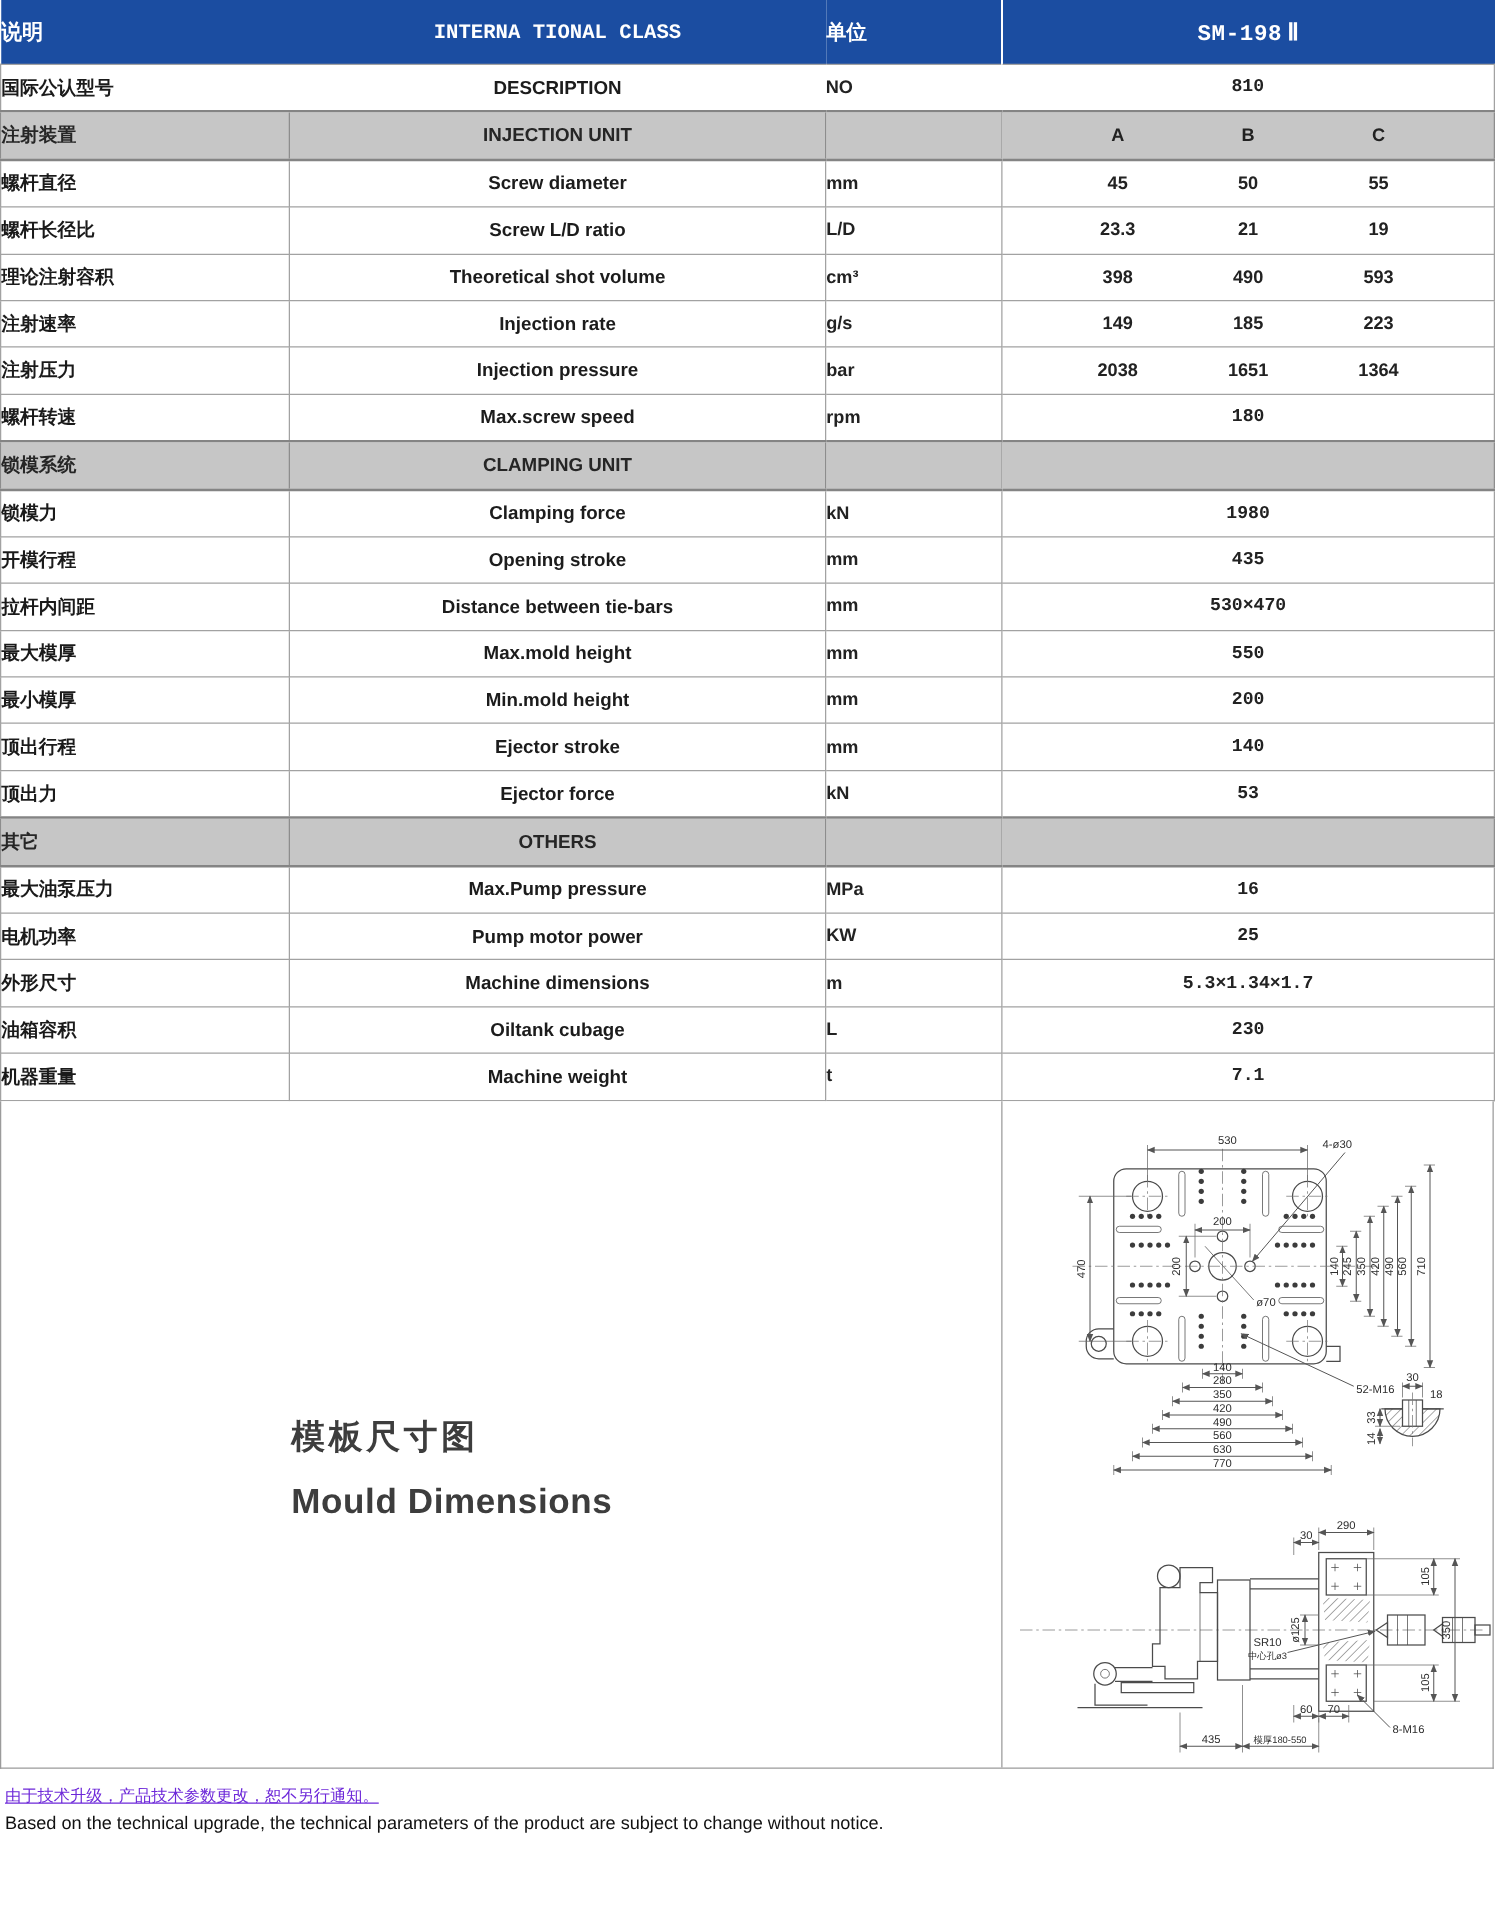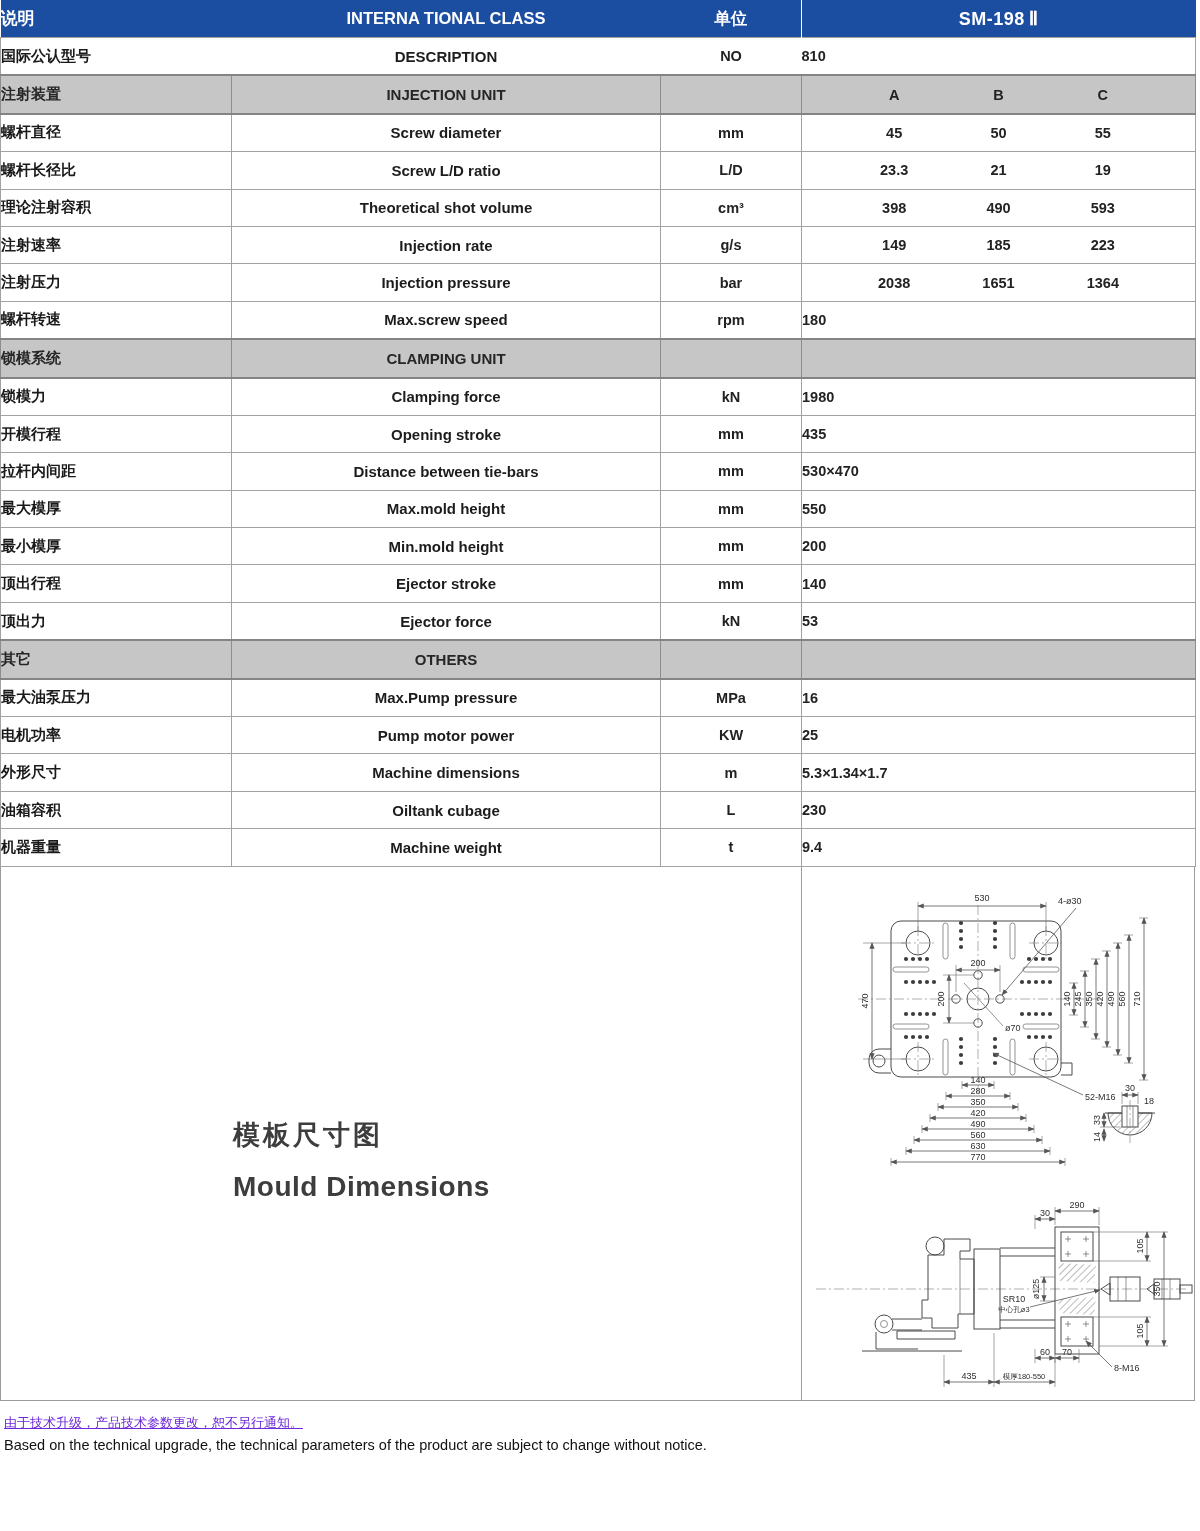--- a/index.html
+++ b/index.html
@@ -1,37 +1,37 @@
 <!DOCTYPE html>
 <html><head>
 <meta charset="utf-8">
 <style>
   html,body{margin:0;padding:0;background:#fff;}
   body{width:1200px;height:1531px;overflow:hidden;font-family:"Liberation Sans",sans-serif;position:relative;}
   .spec-table{border-collapse:collapse;table-layout:fixed;width:1195px;}
   .spec-table td{height:36.4px;padding:0;vertical-align:middle;border:1px solid #a2a2a2;overflow:hidden;}
-  tr.hdr td{height:37px;background:#1b4da1;border:none;color:#fff;font-weight:700;}
+  tr.hdr td{height:51px;background:#1b4da1;border:none;color:#fff;font-weight:700;font-family:Liberation Mono, monospace;}
   tr.hdr td.h-unit{border-right:1px solid rgba(255,255,255,.45);}
   tr.hdr .c-cn{font-size:17px;}
   tr.hdr .c-en{font-size:16.5px;color:#fff;}
   tr.hdr .c-unit{font-size:16.5px;color:#fff;font-weight:700;}
   .h-model{text-align:center;font-size:18px;letter-spacing:.5px;}
   .h-model .sfx{font-weight:900;font-size:19px;margin-left:4px;}
   tr.desc td{border-left:none;border-right:none;}
   tr.desc td:first-child{border-left:1px solid #a2a2a2;margin-left:44px;}
   tr.desc td:last-child{border-right:1px solid #a2a2a2;}
   tr.sec td{background:#c6c6c6;border-top:2px solid #848484;border-bottom:2px solid #848484;border-left:1px solid #8d8d8d;border-right:1px solid #8d8d8d;}
   tr.sec .c-cn,tr.sec .c-en{color:#262626;}
   .c-cn{padding-left:16px;font-size:15px;font-weight:700;color:#1a1a1a;text-align:left;}
   .c-en{padding-left:94px;font-size:15px;font-weight:700;color:#1c1c1c;text-align:center;}
-  .c-unit{text-align:center;font-size:14.5px;font-weight:600;color:#222;}
+  .c-unit{font-size:14.5px;font-weight:600;color:#222;}
   .c-val{font-size:14.5px;font-weight:600;color:#222;}
   .abc{display:flex;padding:0 40px;}
   .abc span{flex:1;text-align:center;}
-  .single{display:block;text-align:left;}
+  .single{display:block;text-align:center;font-family:Liberation Mono, monospace;}
   .mould{width:1193px;height:533px;border:1px solid #9b9b9b;border-top:none;display:flex;background:#fff;}
   .mould-left{width:800px;border-right:1px solid #9b9b9b;position:relative;}
   .m-titles{position:absolute;left:232px;top:250px;}
   .m-cn{font-size:27px;font-weight:700;color:#3d3d3d;letter-spacing:3px;}
   .m-en{font-size:28px;font-weight:700;color:#3d3d3d;margin-top:18px;letter-spacing:.5px;}
   .mould-right{flex:1;padding-top:6px;}
   .foot{margin-top:13px;padding-left:4px;}
   .f-cn{font-size:13px;color:#6d28d9;text-decoration:underline;}
   .f-en{font-size:14.5px;color:#111;margin-top:5px;}
   
@@ -248,21 +248,21 @@
         <td class="c-unit">L</td>
         <td class="c-val">
           <span class="single">230</span>
         </td>
       </tr>
       <tr class="row">
         <td class="c-cn">机器重量</td>
         <td class="c-en">Machine weight</td>
         <td class="c-unit">t</td>
         <td class="c-val">
-          <span class="single">9.4</span>
+          <span class="single">7.1</span>
         </td>
       </tr>
     </tbody>
 </table>
 
 <div class="mould">
   <div class="mould-left">
     <div class="m-titles">
       <div class="m-cn">模板尺寸图</div>
       <div class="m-en">Mould Dimensions</div>

